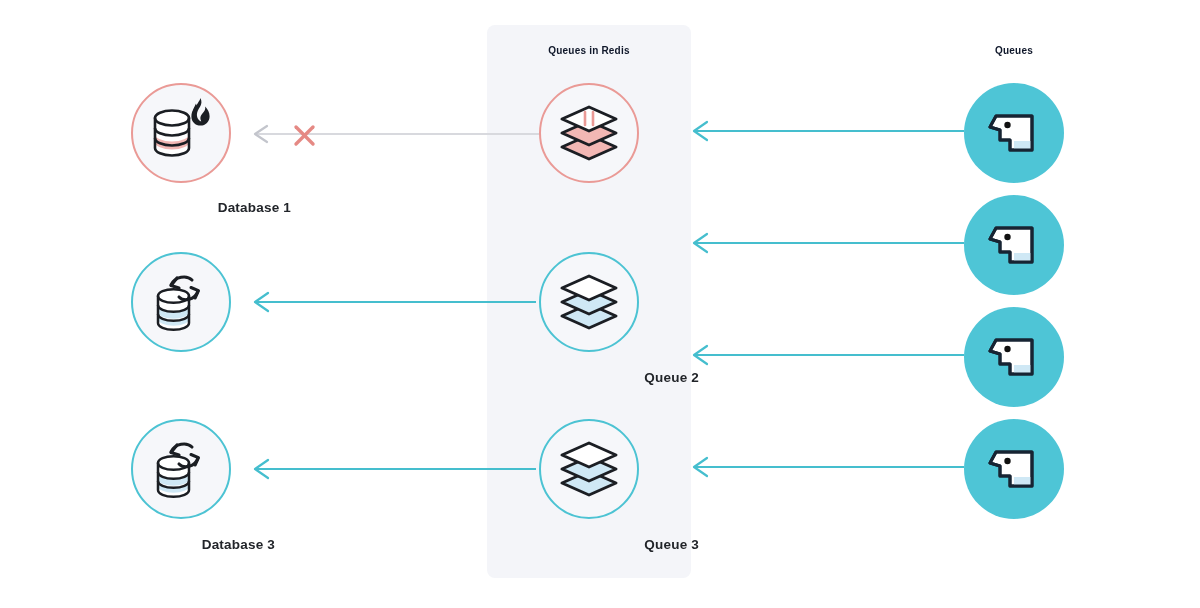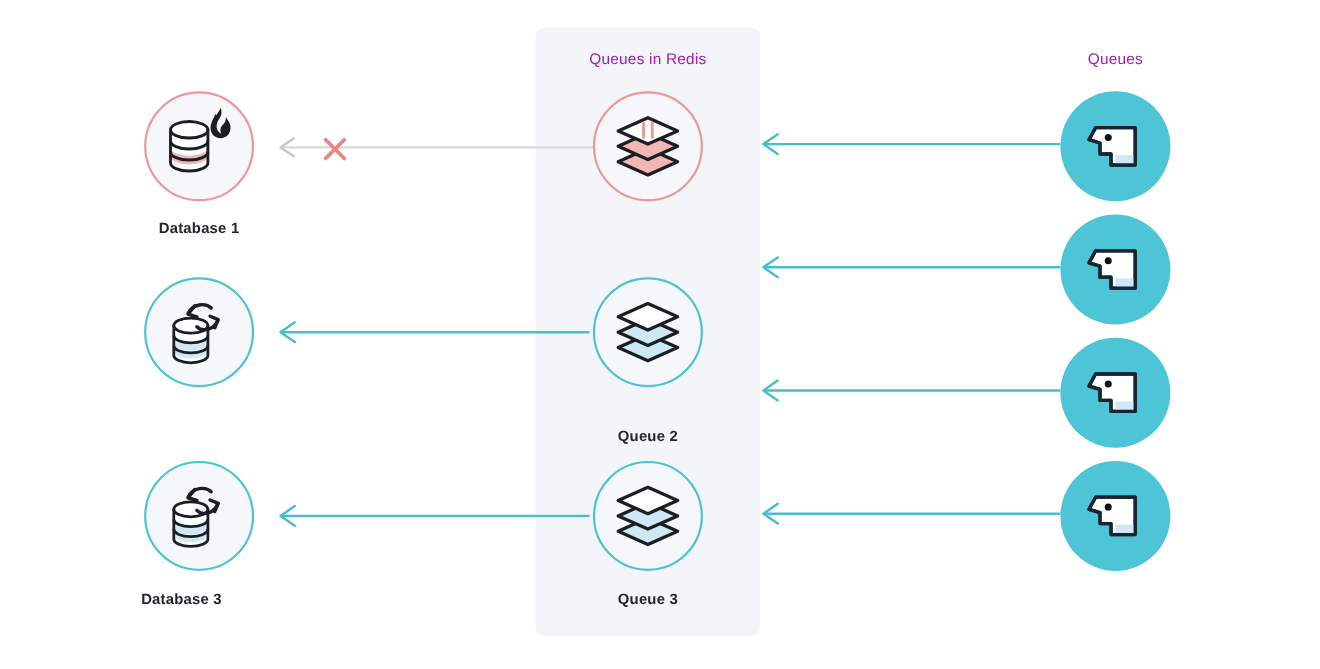--- a/index.html
+++ b/index.html
@@ -18,45 +18,45 @@
     left:487px;top:25px;
     width:204px;height:553px;
     background:#f4f5f9;
     border-radius:8px;
   }
 
   
   .col-heading{
     position:absolute;
     text-align:center;
-    font-size:14px;
-    font-weight:normal;
+    font-size:10px;
+    font-weight:bold;
     letter-spacing:.2px;
-    color:#a21caf;
+    color:#0f172a;
     white-space:nowrap;
   }
   #heading-queues{left:489px;top:45px;width:200px;}
   #heading-workers{left:914px;top:45px;width:200px;}
 
   
   .node{position:absolute;width:100px;height:100px;}
   .node .ring{
     position:absolute;left:0;top:0;width:100px;height:100px;
     border-radius:50%;
     box-sizing:border-box;
   }
   .ring.ok{border:2.2px solid #4cc3d3;background:#f6f7fa;}
   .ring.fail{border:2.2px solid #ea9a96;background:#f6f7fa;}
   .ring.solid{border:none;background:#4ec5d6;}
   .node .glyph{position:absolute;left:0;top:0;width:100px;height:100px;}
 
   
   .node-label{
     position:absolute;
-    text-align:center;
+    text-align:right;
     font-size:13.5px;
     font-weight:bold;
     letter-spacing:.2px;
     color:#22252a;
     white-space:nowrap;
     width:220px;
   }
 
   
   #wires{position:absolute;left:0;top:0;width:1200px;height:608px;}
@@ -210,21 +210,21 @@
   </div>
 
   <div class="node" style="left:539px;top:252px;">
     <div class="ring ok"></div>
     <svg class="glyph" viewBox="0 0 100 100">
       <path d="M50,52 L77,64 L50,76 L23,64 Z" fill="#cfe8f5" stroke="#1b1e23" stroke-width="3" stroke-linejoin="round"></path>
       <path d="M50,38 L77,50 L50,62 L23,50 Z" fill="#cfe8f5" stroke="#1b1e23" stroke-width="3" stroke-linejoin="round"></path>
       <path d="M50,24 L77,36 L50,48 L23,36 Z" fill="#ffffff" stroke="#1b1e23" stroke-width="3" stroke-linejoin="round"></path>
     </svg>
   </div>
-  <div class="node-label" style="left:479px;top:389px;">Queue 2</div>
+  <div class="node-label" style="left:479px;top:370px;">Queue 2</div>
 
   <div class="node" style="left:539px;top:419px;">
     <div class="ring ok"></div>
     <svg class="glyph" viewBox="0 0 100 100">
       <path d="M50,52 L77,64 L50,76 L23,64 Z" fill="#cfe8f5" stroke="#1b1e23" stroke-width="3" stroke-linejoin="round"></path>
       <path d="M50,38 L77,50 L50,62 L23,50 Z" fill="#cfe8f5" stroke="#1b1e23" stroke-width="3" stroke-linejoin="round"></path>
       <path d="M50,24 L77,36 L50,48 L23,36 Z" fill="#ffffff" stroke="#1b1e23" stroke-width="3" stroke-linejoin="round"></path>
     </svg>
   </div>
   <div class="node-label" style="left:479px;top:537px;">Queue 3</div>

